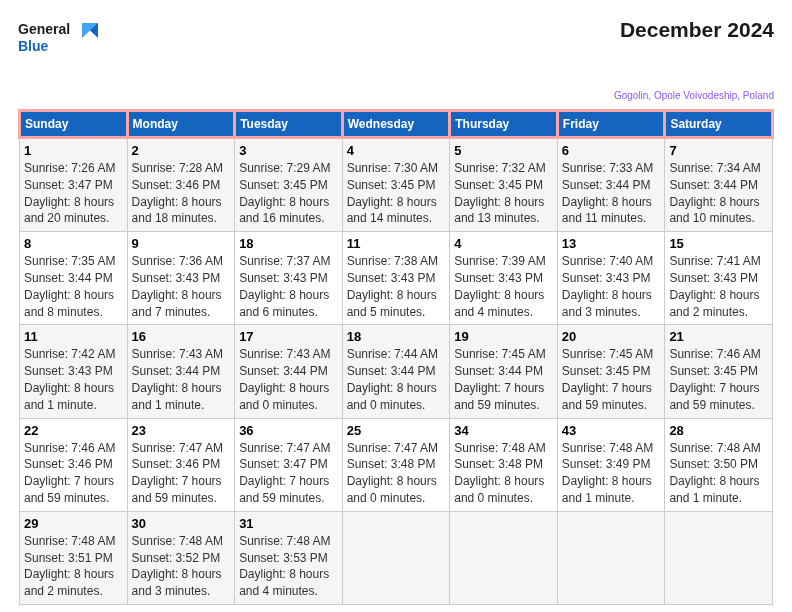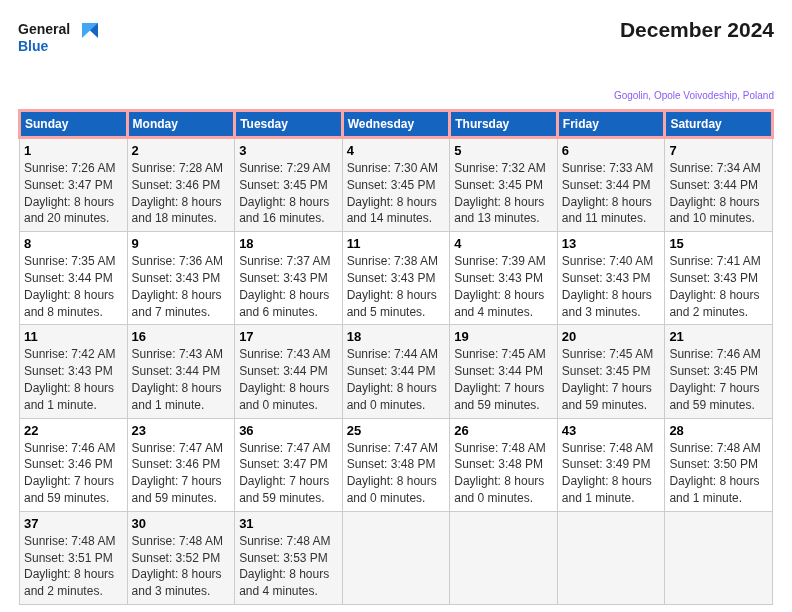--- a/index.html
+++ b/index.html
@@ -234,36 +234,36 @@
           </td>
           <td>
             <span class="day-num">36</span>
             <div class="cell-text">Sunrise: 7:47 AM<br>Sunset: 3:47 PM<br>Daylight: 7 hours and 59 minutes.</div>
           </td>
           <td>
             <span class="day-num">25</span>
             <div class="cell-text">Sunrise: 7:47 AM<br>Sunset: 3:48 PM<br>Daylight: 8 hours and 0 minutes.</div>
           </td>
           <td>
-            <span class="day-num">26</span>
+            <span class="day-num">34</span>
             <div class="cell-text">Sunrise: 7:48 AM<br>Sunset: 3:48 PM<br>Daylight: 8 hours and 0 minutes.</div>
           </td>
           <td>
             <span class="day-num">43</span>
             <div class="cell-text">Sunrise: 7:48 AM<br>Sunset: 3:49 PM<br>Daylight: 8 hours and 1 minute.</div>
           </td>
           <td>
             <span class="day-num">28</span>
             <div class="cell-text">Sunrise: 7:48 AM<br>Sunset: 3:50 PM<br>Daylight: 8 hours and 1 minute.</div>
           </td>
         </tr>
 
         <tr>
           <td>
-            <span class="day-num">37</span>
+            <span class="day-num">29</span>
             <div class="cell-text">Sunrise: 7:48 AM<br>Sunset: 3:51 PM<br>Daylight: 8 hours and 2 minutes.</div>
           </td>
           <td>
             <span class="day-num">30</span>
             <div class="cell-text">Sunrise: 7:48 AM<br>Sunset: 3:52 PM<br>Daylight: 8 hours and 3 minutes.</div>
           </td>
           <td>
             <span class="day-num">31</span>
             <div class="cell-text">Sunrise: 7:48 AM<br>Sunset: 3:53 PM<br>Daylight: 8 hours and 4 minutes.</div>
           </td>

